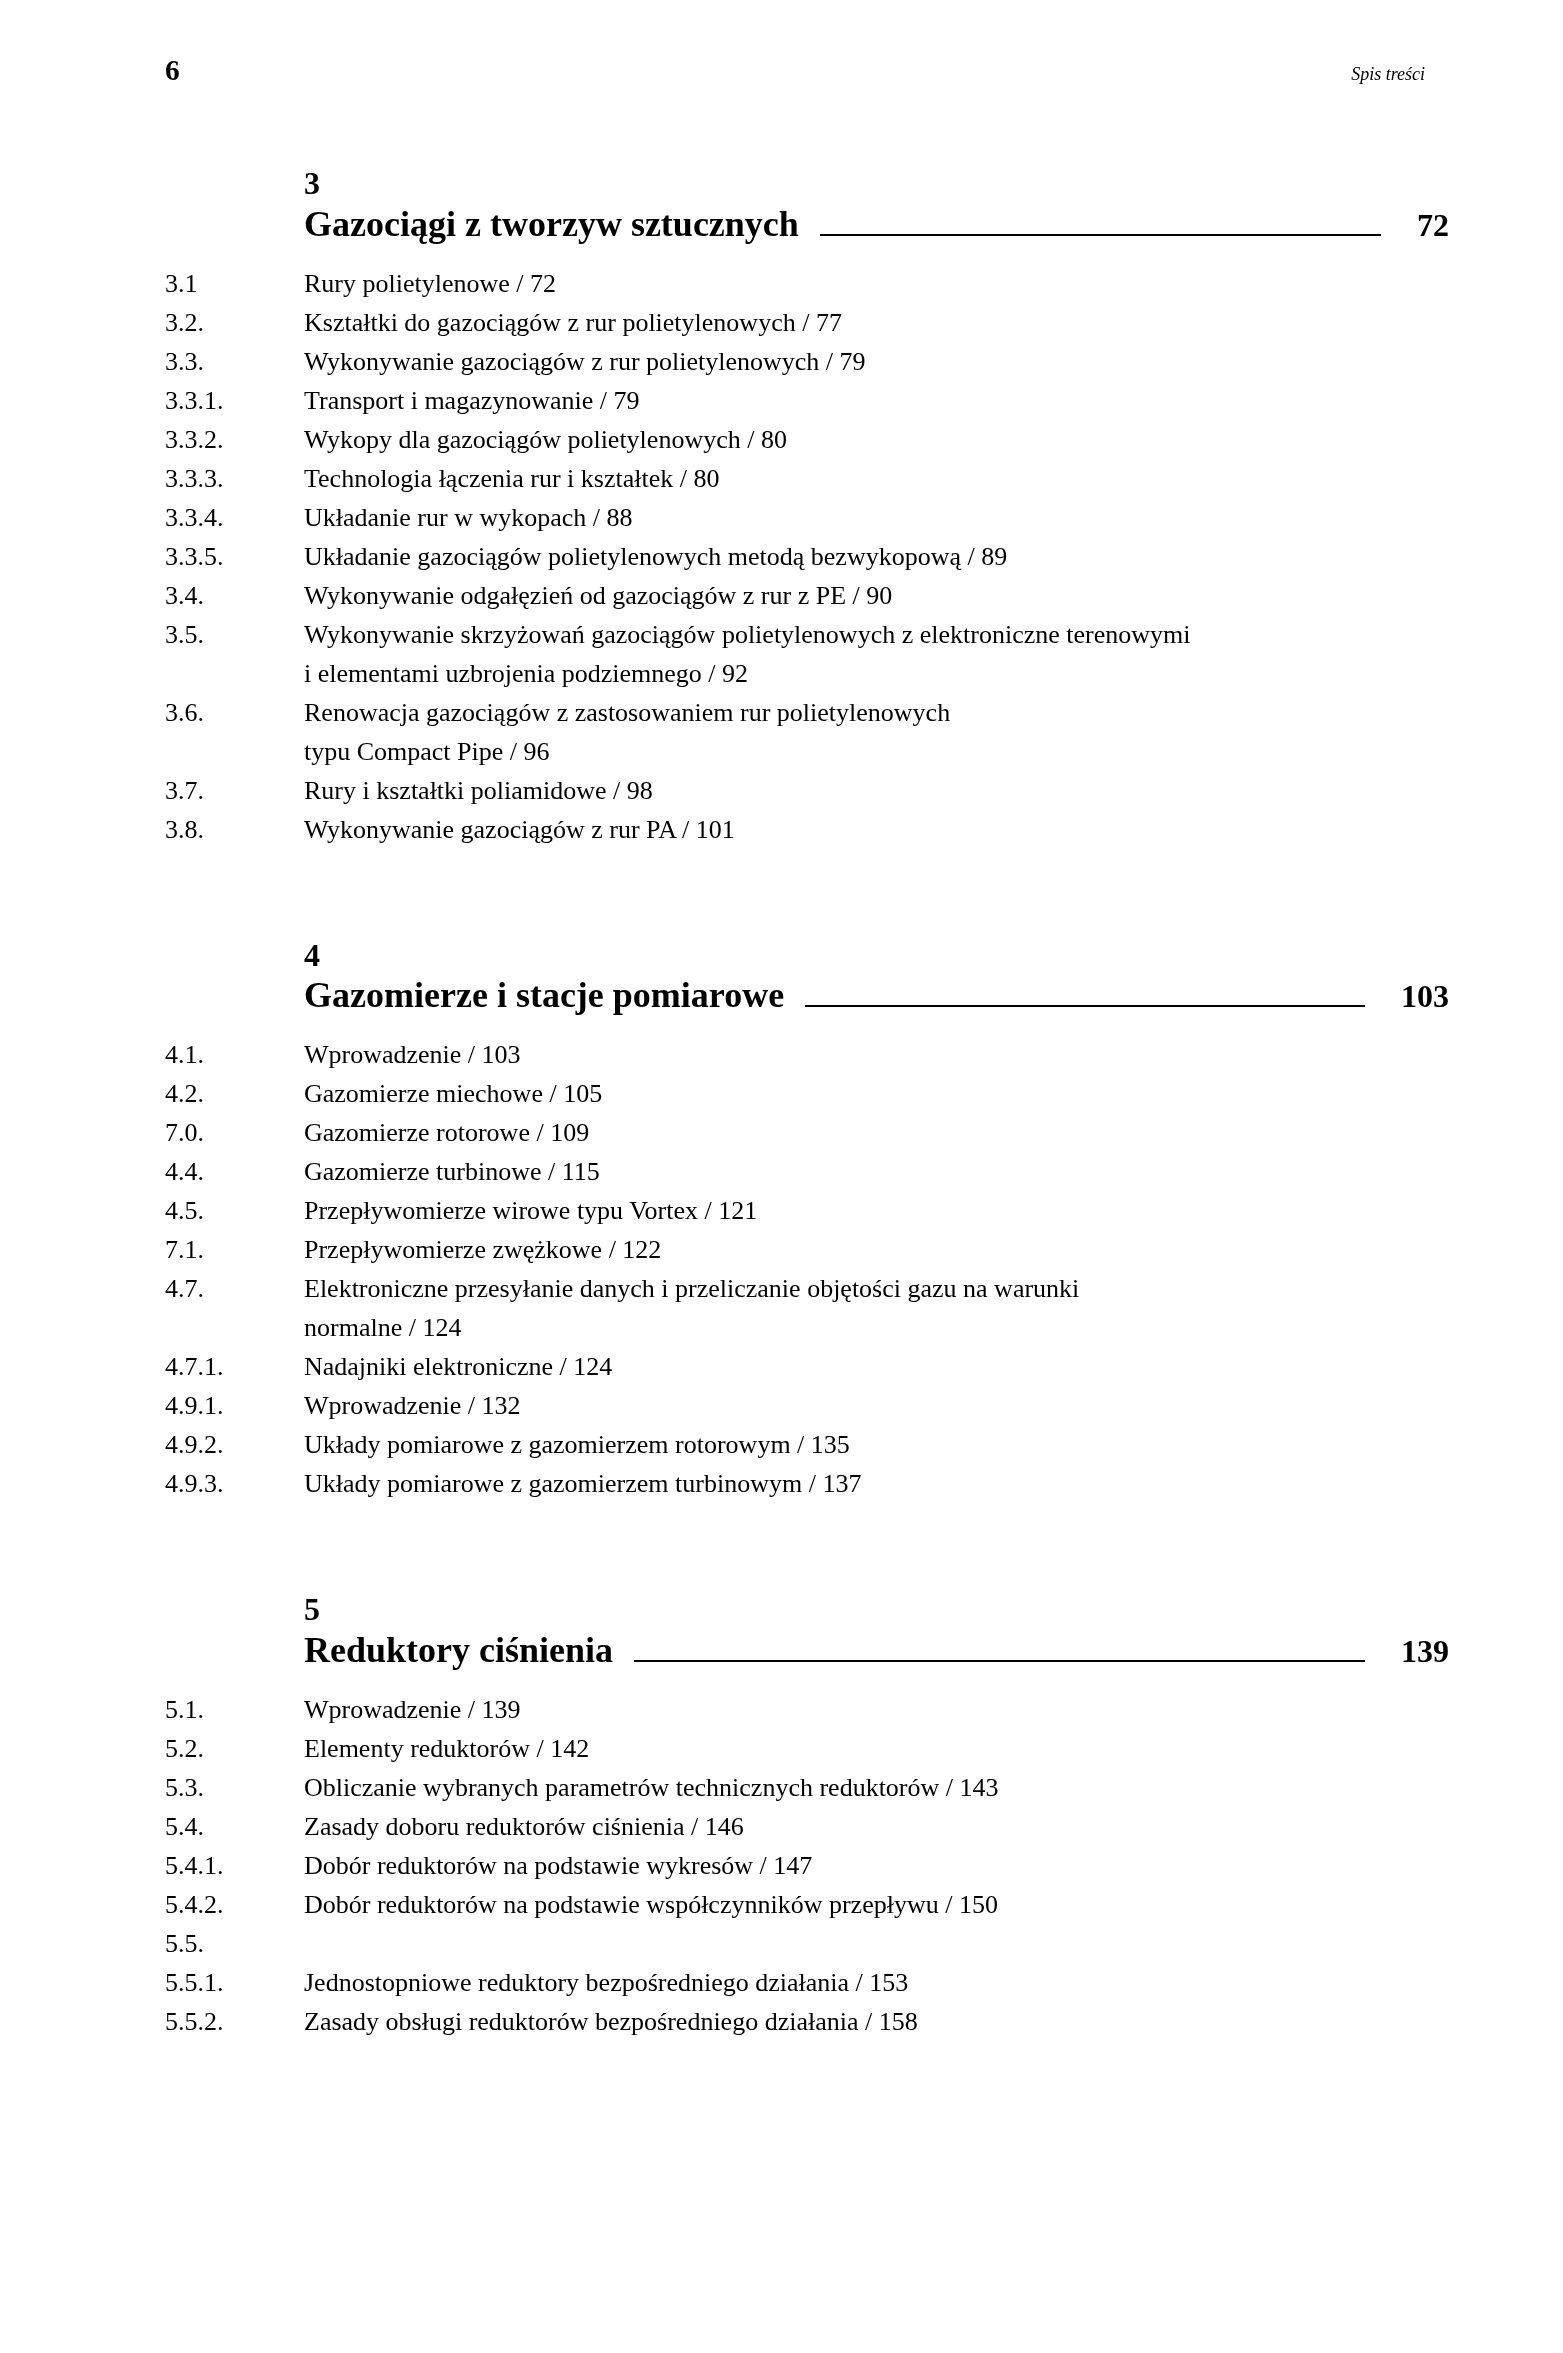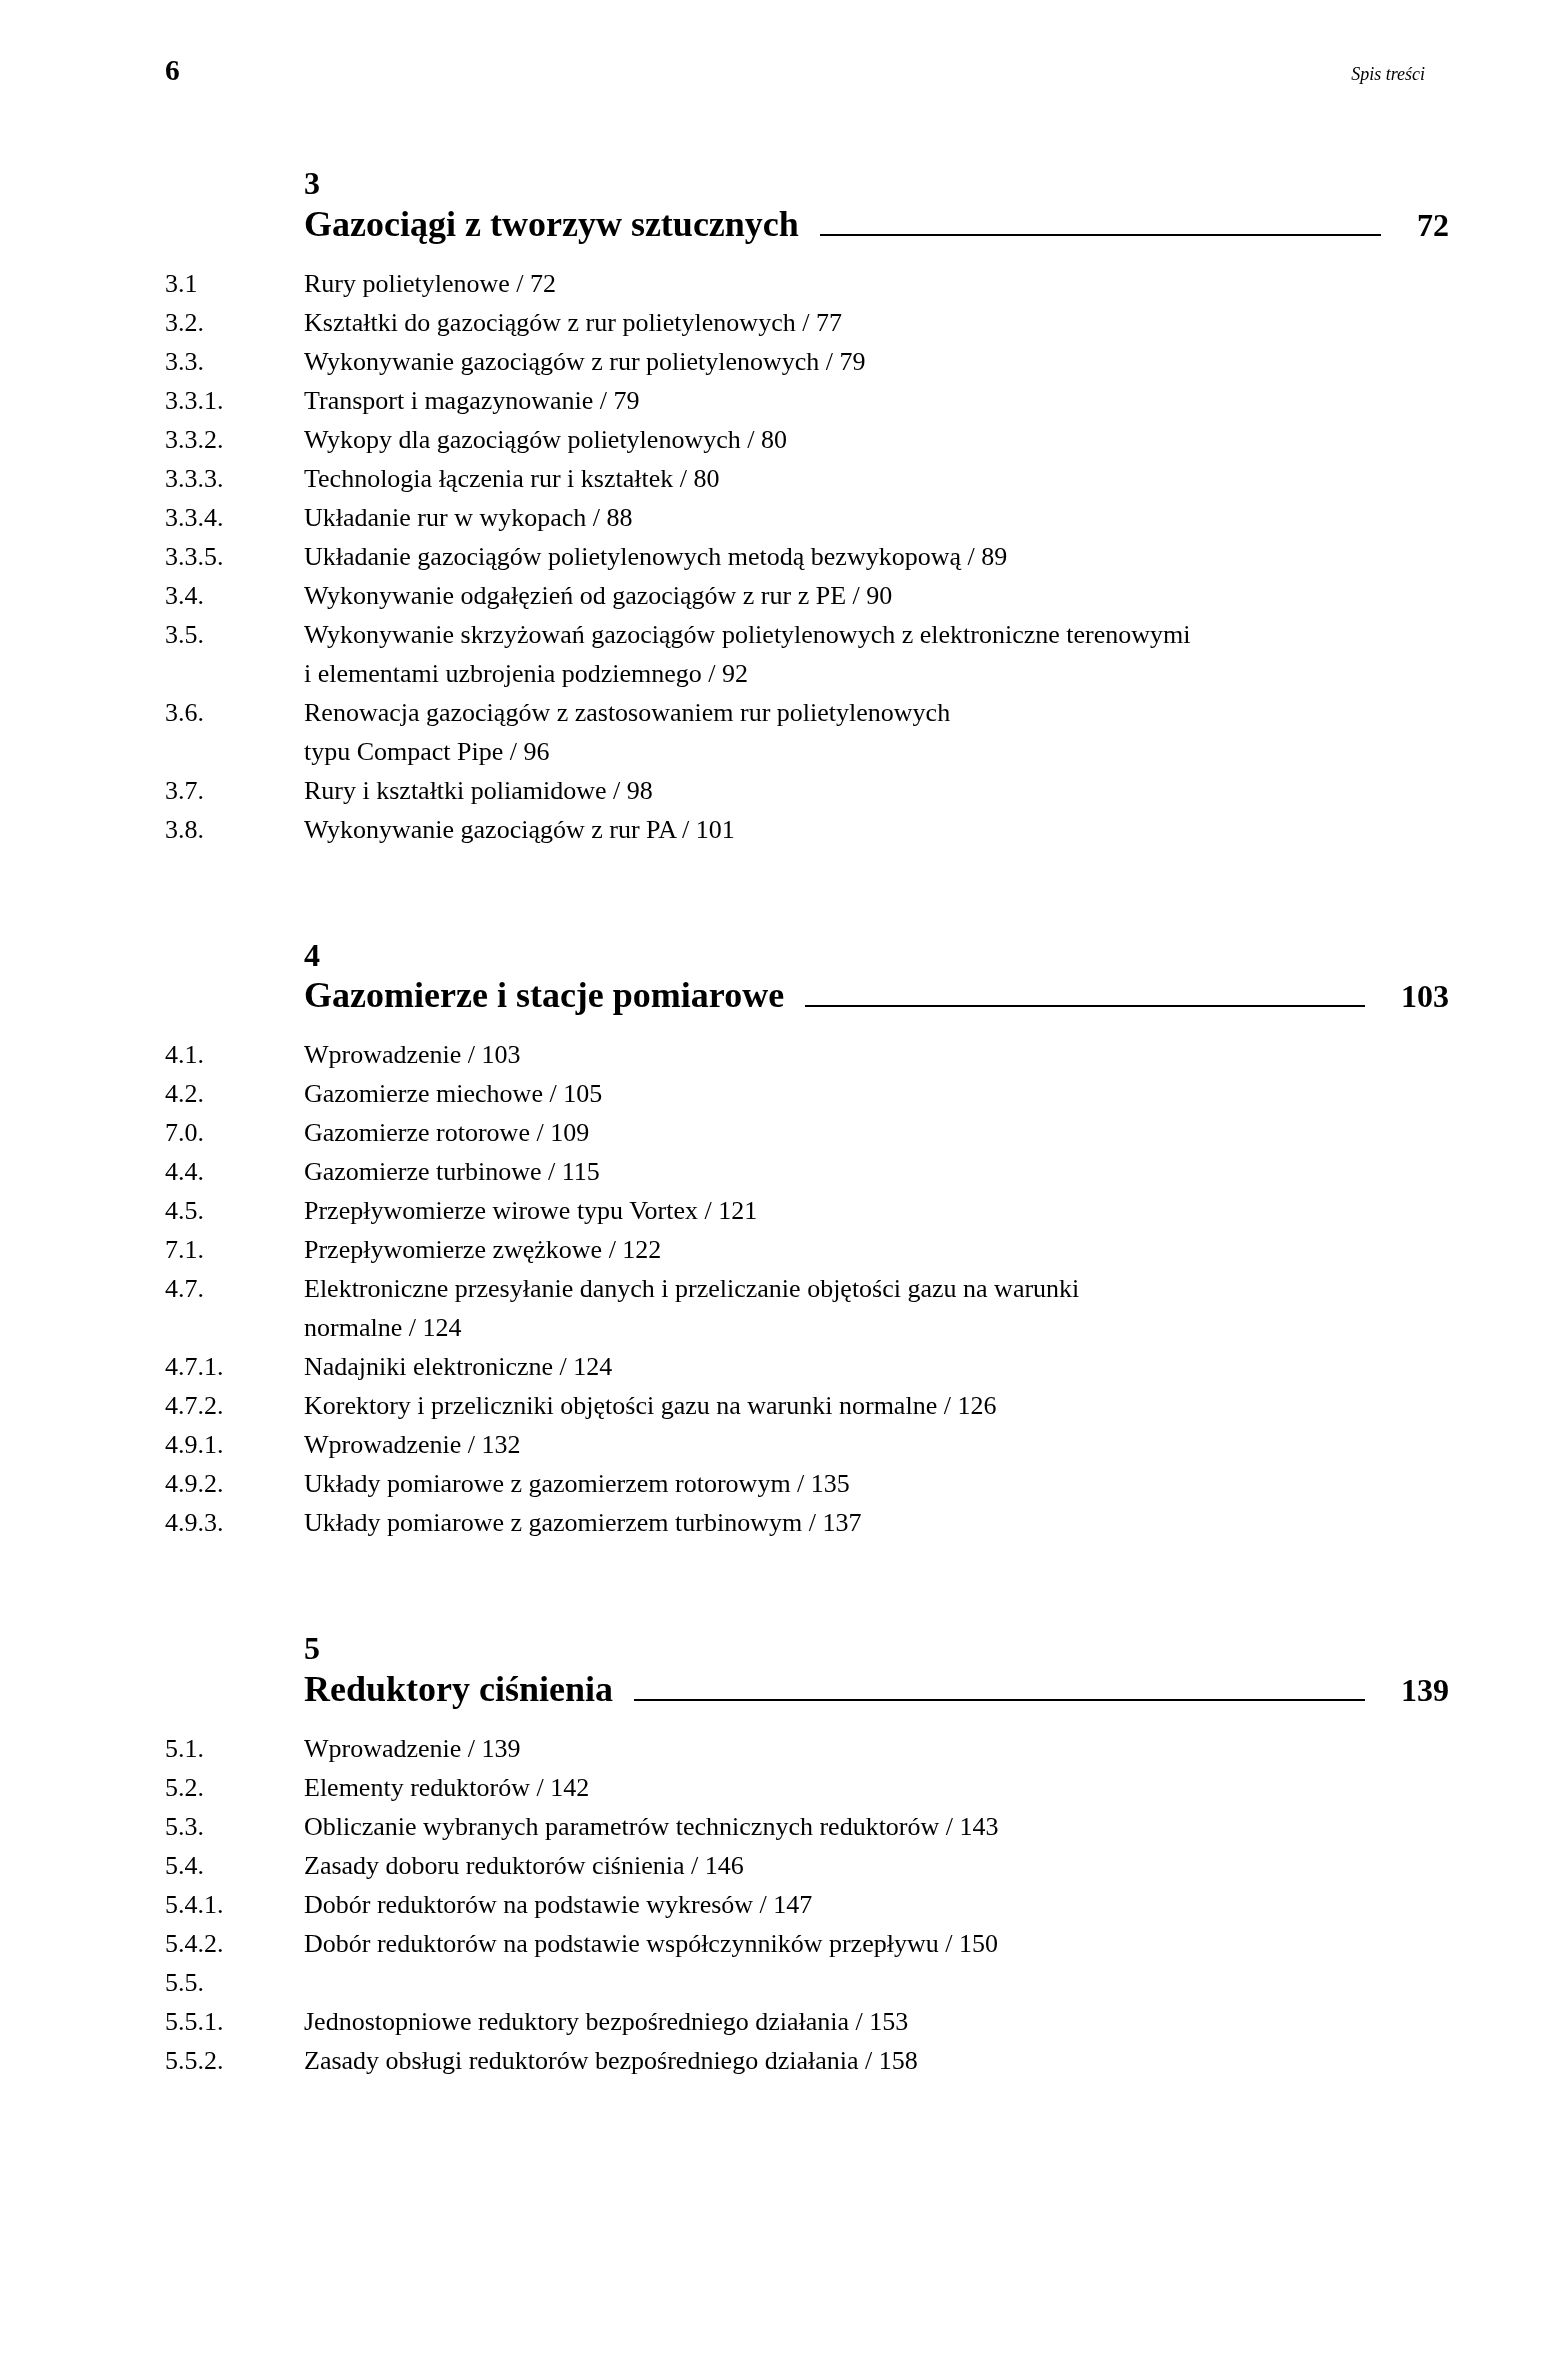--- a/index.html
+++ b/index.html
@@ -228,26 +228,20 @@
               <div>normalne / 124</div>
             </span>
           </div>
           <div class="entry">
             <span class="entry-num">4.7.1.</span>
             <span class="entry-text">
               <div>Nadajniki elektroniczne / 124</div>
             </span>
           </div>
           <div class="entry">
-            <span class="entry-num">4.7.2.</span>
-            <span class="entry-text">
-              <div>Korektory i przeliczniki objętości gazu na warunki normalne / 126</div>
-            </span>
-          </div>
-          <div class="entry">
             <span class="entry-num">4.9.1.</span>
             <span class="entry-text">
               <div>Wprowadzenie / 132</div>
             </span>
           </div>
           <div class="entry">
             <span class="entry-num">4.9.2.</span>
             <span class="entry-text">
               <div>Układy pomiarowe z gazomierzem rotorowym / 135</div>
             </span>

